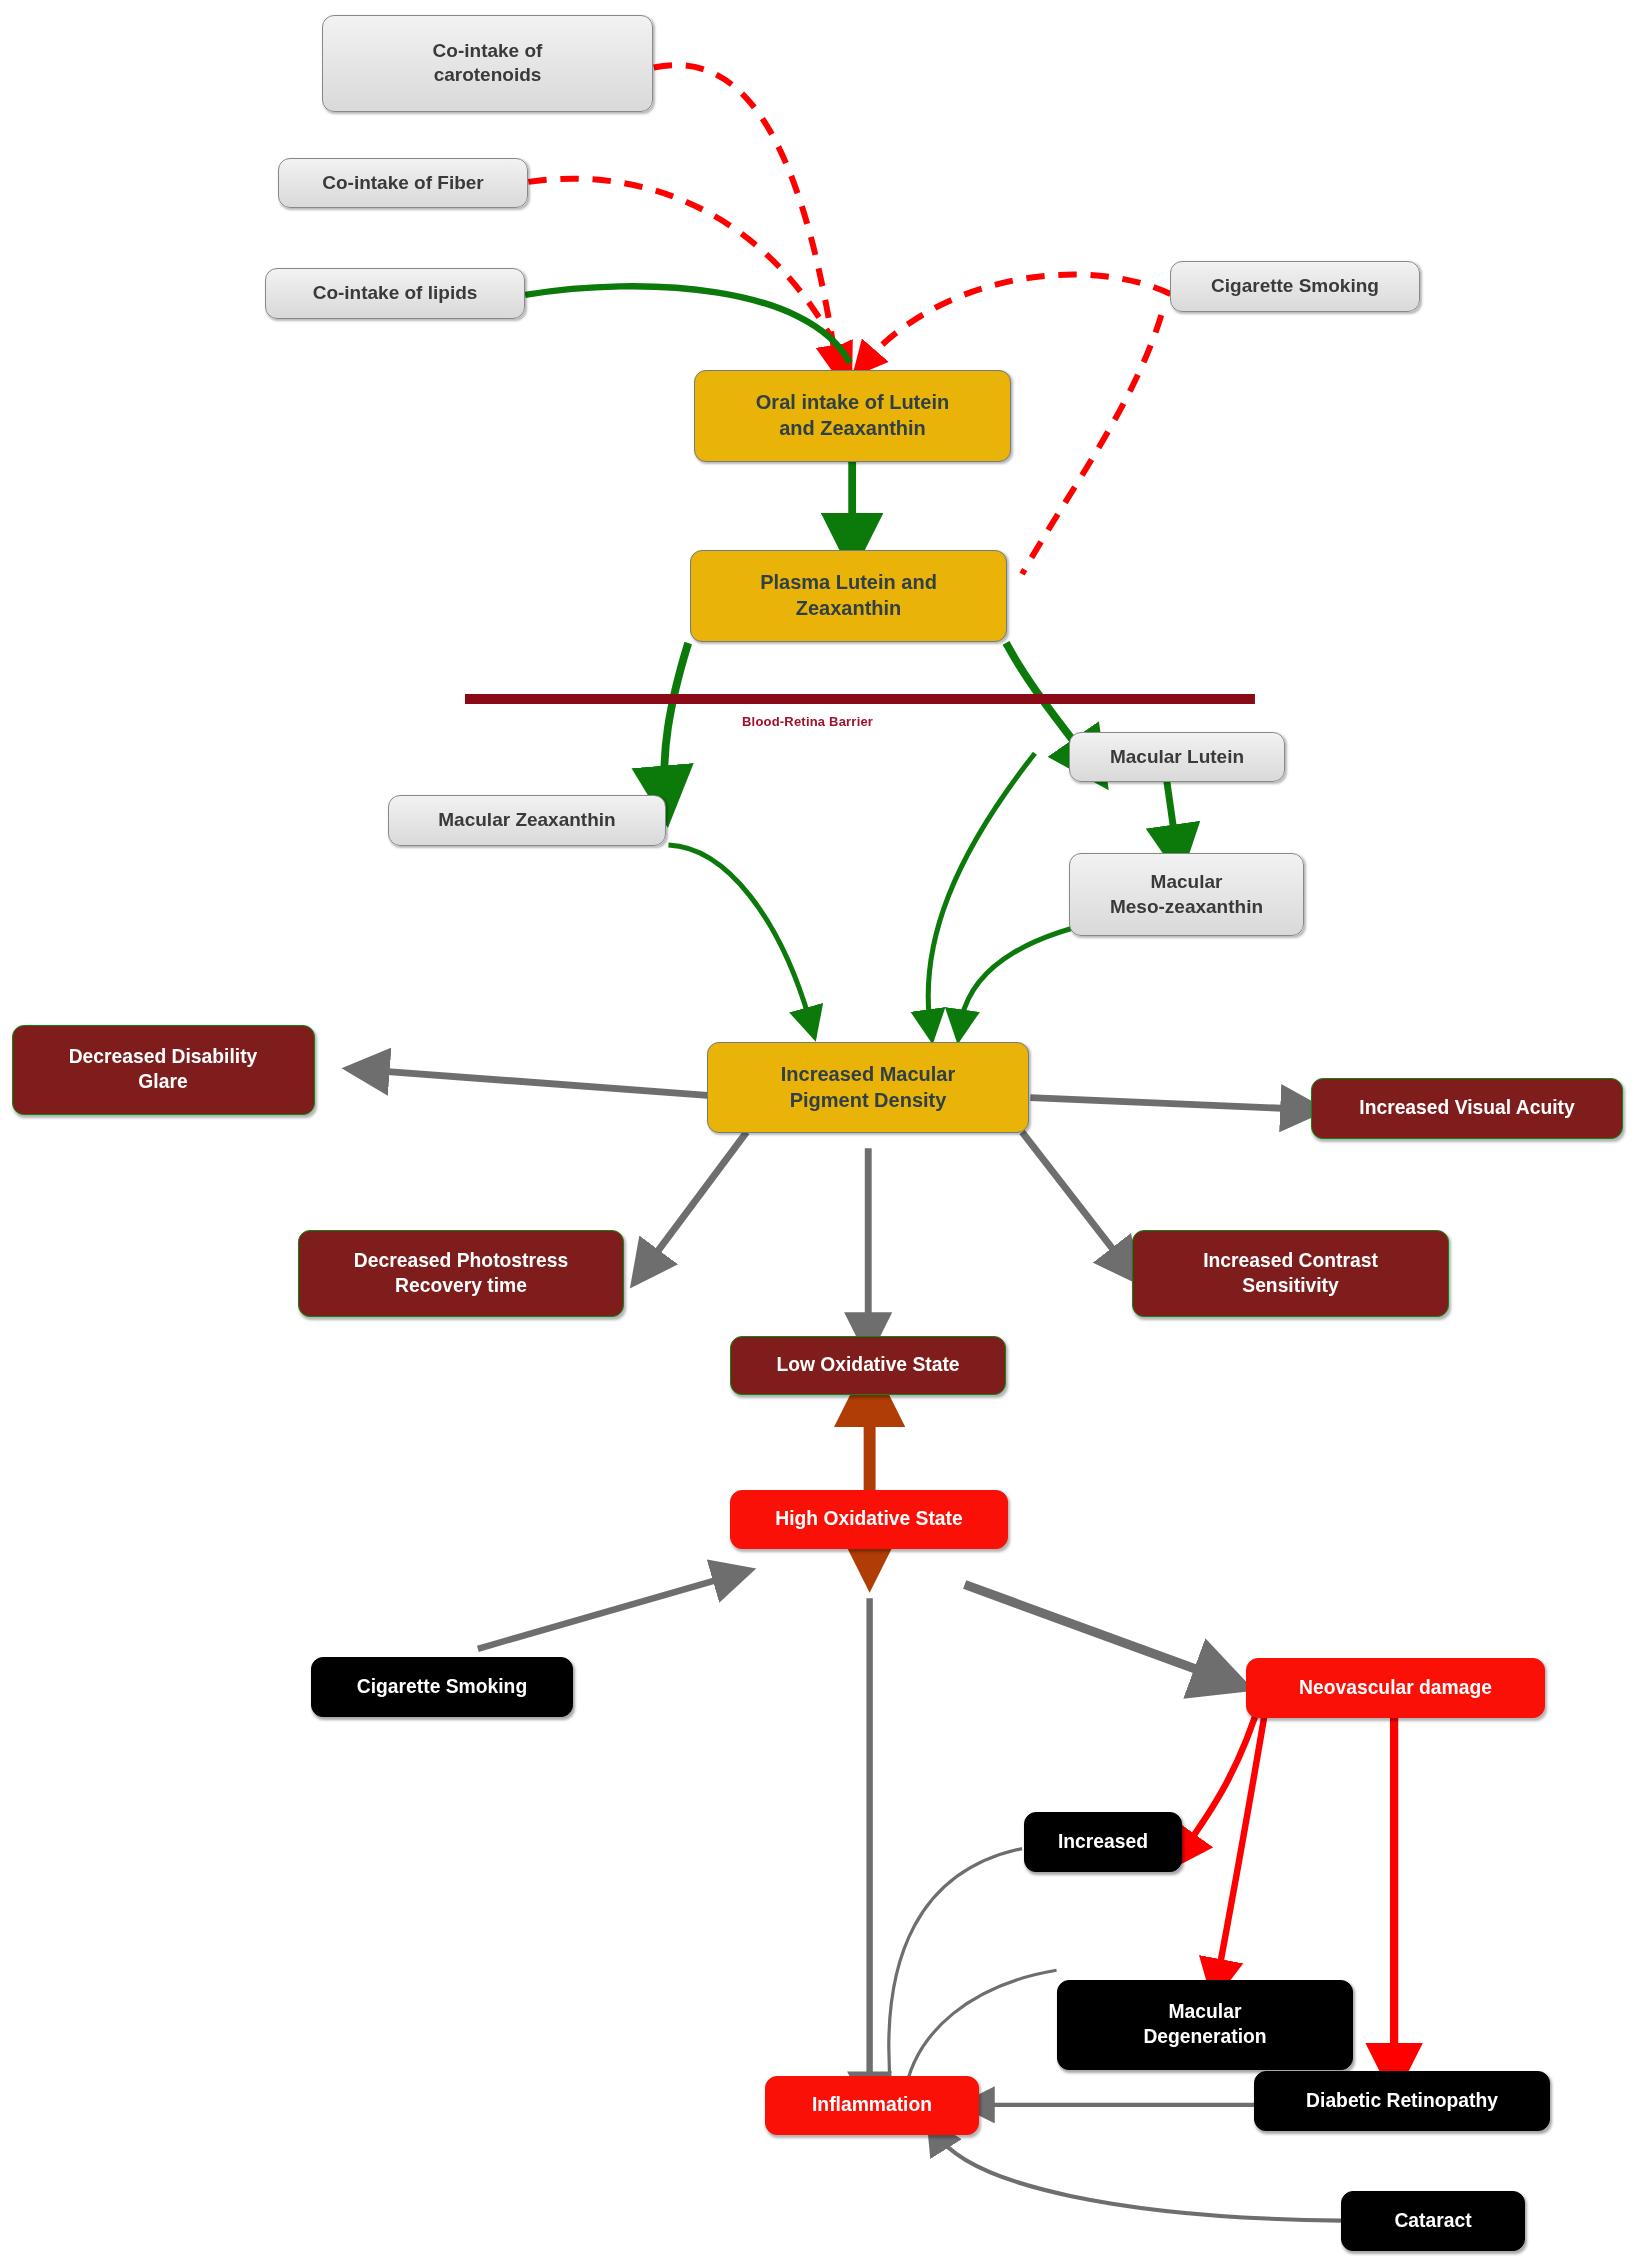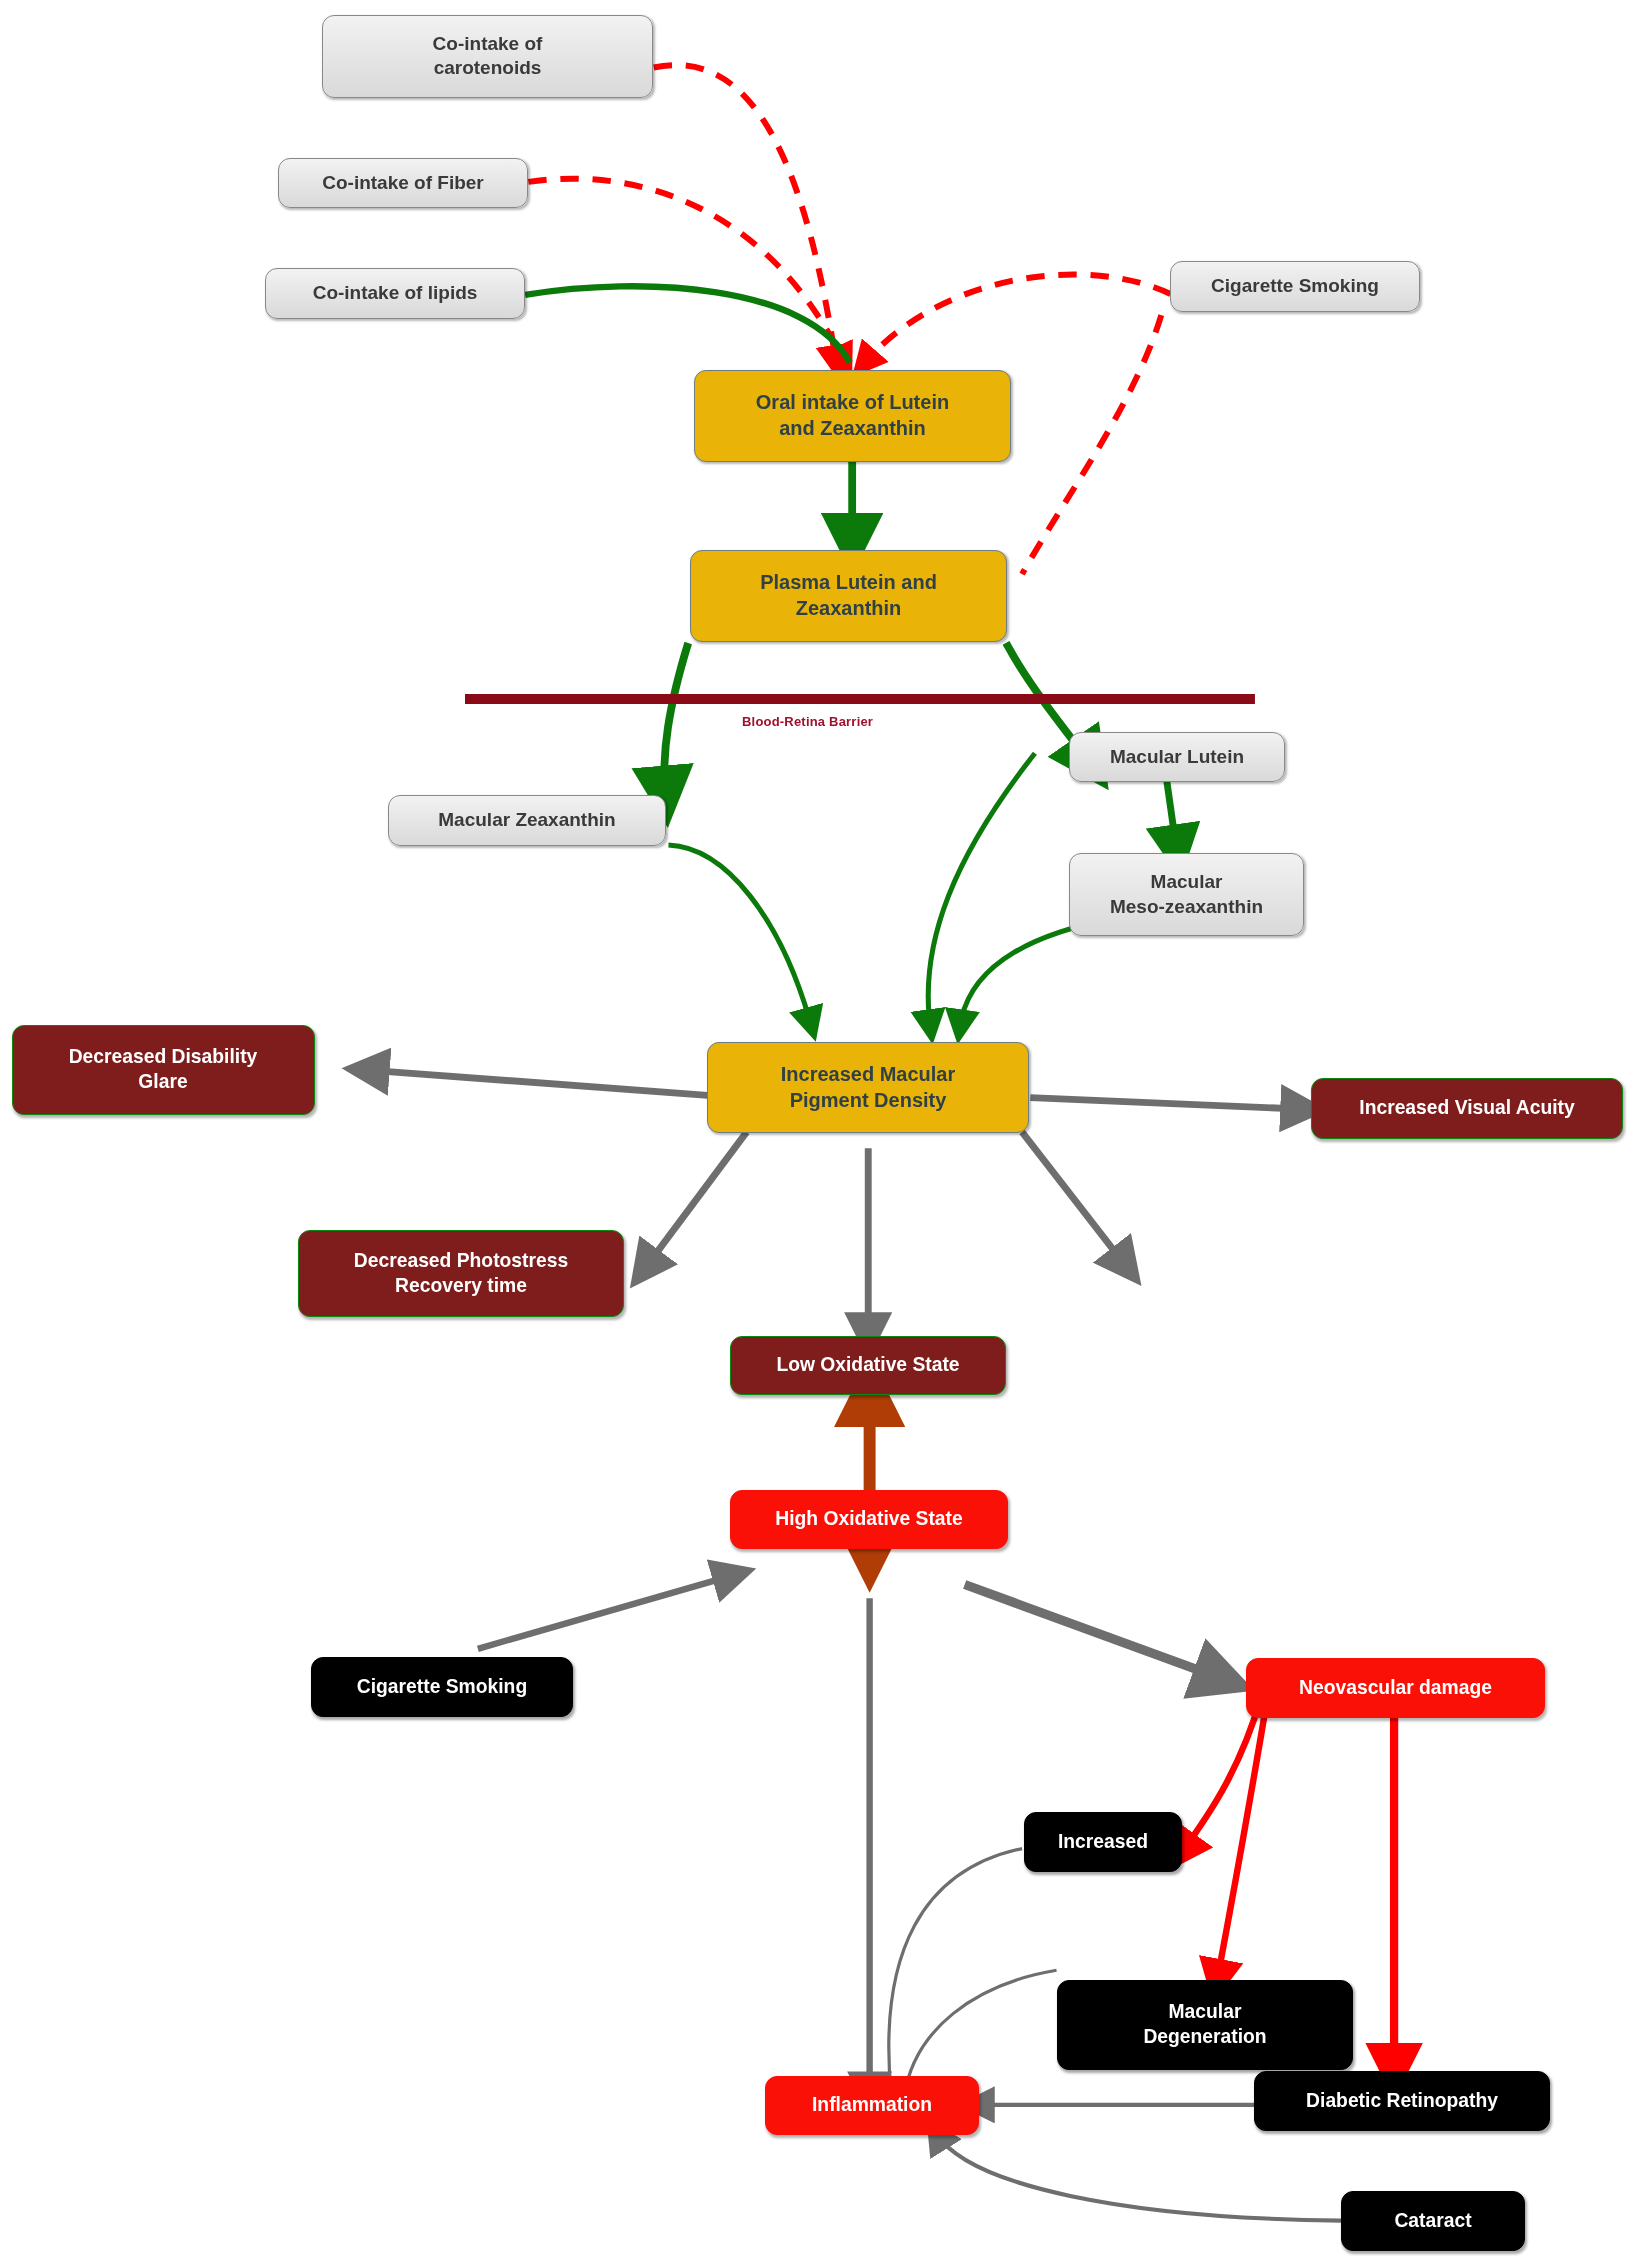--- a/index.html
+++ b/index.html
@@ -146,21 +146,21 @@
     <path d="M3035,3712 L3035,4505" fill="none" stroke="#ff0000" stroke-width="18" marker-end="url(#ah-red)"></path>
 
     <path d="M2225,4025 C2010,4070 1910,4250 1940,4560" fill="none" stroke="#6e6e6e" stroke-width="7" marker-end="url(#ah-gray-thin)"></path>
     <path d="M2300,4290 C2120,4320 1990,4420 1968,4565" fill="none" stroke="#6e6e6e" stroke-width="7" marker-end="url(#ah-gray-thin)"></path>
     <path d="M2743,4583 L2125,4583" fill="none" stroke="#6e6e6e" stroke-width="9" marker-end="url(#ah-gray-thin)"></path>
     <path d="M2920,4835 C2450,4830 2110,4760 2038,4645" fill="none" stroke="#6e6e6e" stroke-width="9" marker-end="url(#ah-gray-thin)"></path>
 
     <line x1="1012" y1="1522" x2="2732" y2="1522" stroke="#8b0a18" stroke-width="22"></line>
   </svg>
 
-  <div class="node n-gray" style="left:322px;top:14.7px;width:331px;height:83px;">
+  <div class="node n-gray" style="left:322px;top:14.7px;width:331px;height:97px;">
     <span>Co-intake of
 carotenoids</span>
   </div>
 
   <div class="node n-gray" style="left:278px;top:158px;width:250px;height:50px;">
     <span>Co-intake of Fiber</span>
   </div>
 
   <div class="node n-gray" style="left:265px;top:268px;width:260px;height:51px;">
     <span>Co-intake of lipids</span>
@@ -205,20 +205,24 @@
 
   <div class="node n-green" style="left:298px;top:1230px;width:326px;height:87px;">
     <span>Decreased Photostress
 Recovery time</span>
   </div>
 
   <div class="node n-green" style="left:1311px;top:1078px;width:312px;height:61px;">
     <span>Increased Visual Acuity</span>
   </div>
 
+  <div class="node n-green" style="left:1132px;top:1230px;width:317px;height:87px;">
+    <span>Increased Contrast
+Sensitivity</span>
+  </div>
 
   <div class="node n-green" style="left:730px;top:1336px;width:276px;height:59px;">
     <span>Low Oxidative State</span>
   </div>
 
   <div class="node n-red" style="left:730px;top:1490px;width:278px;height:59px;">
     <span>High Oxidative State</span>
   </div>
 
   <div class="node n-black" style="left:311px;top:1657px;width:262px;height:60px;">

